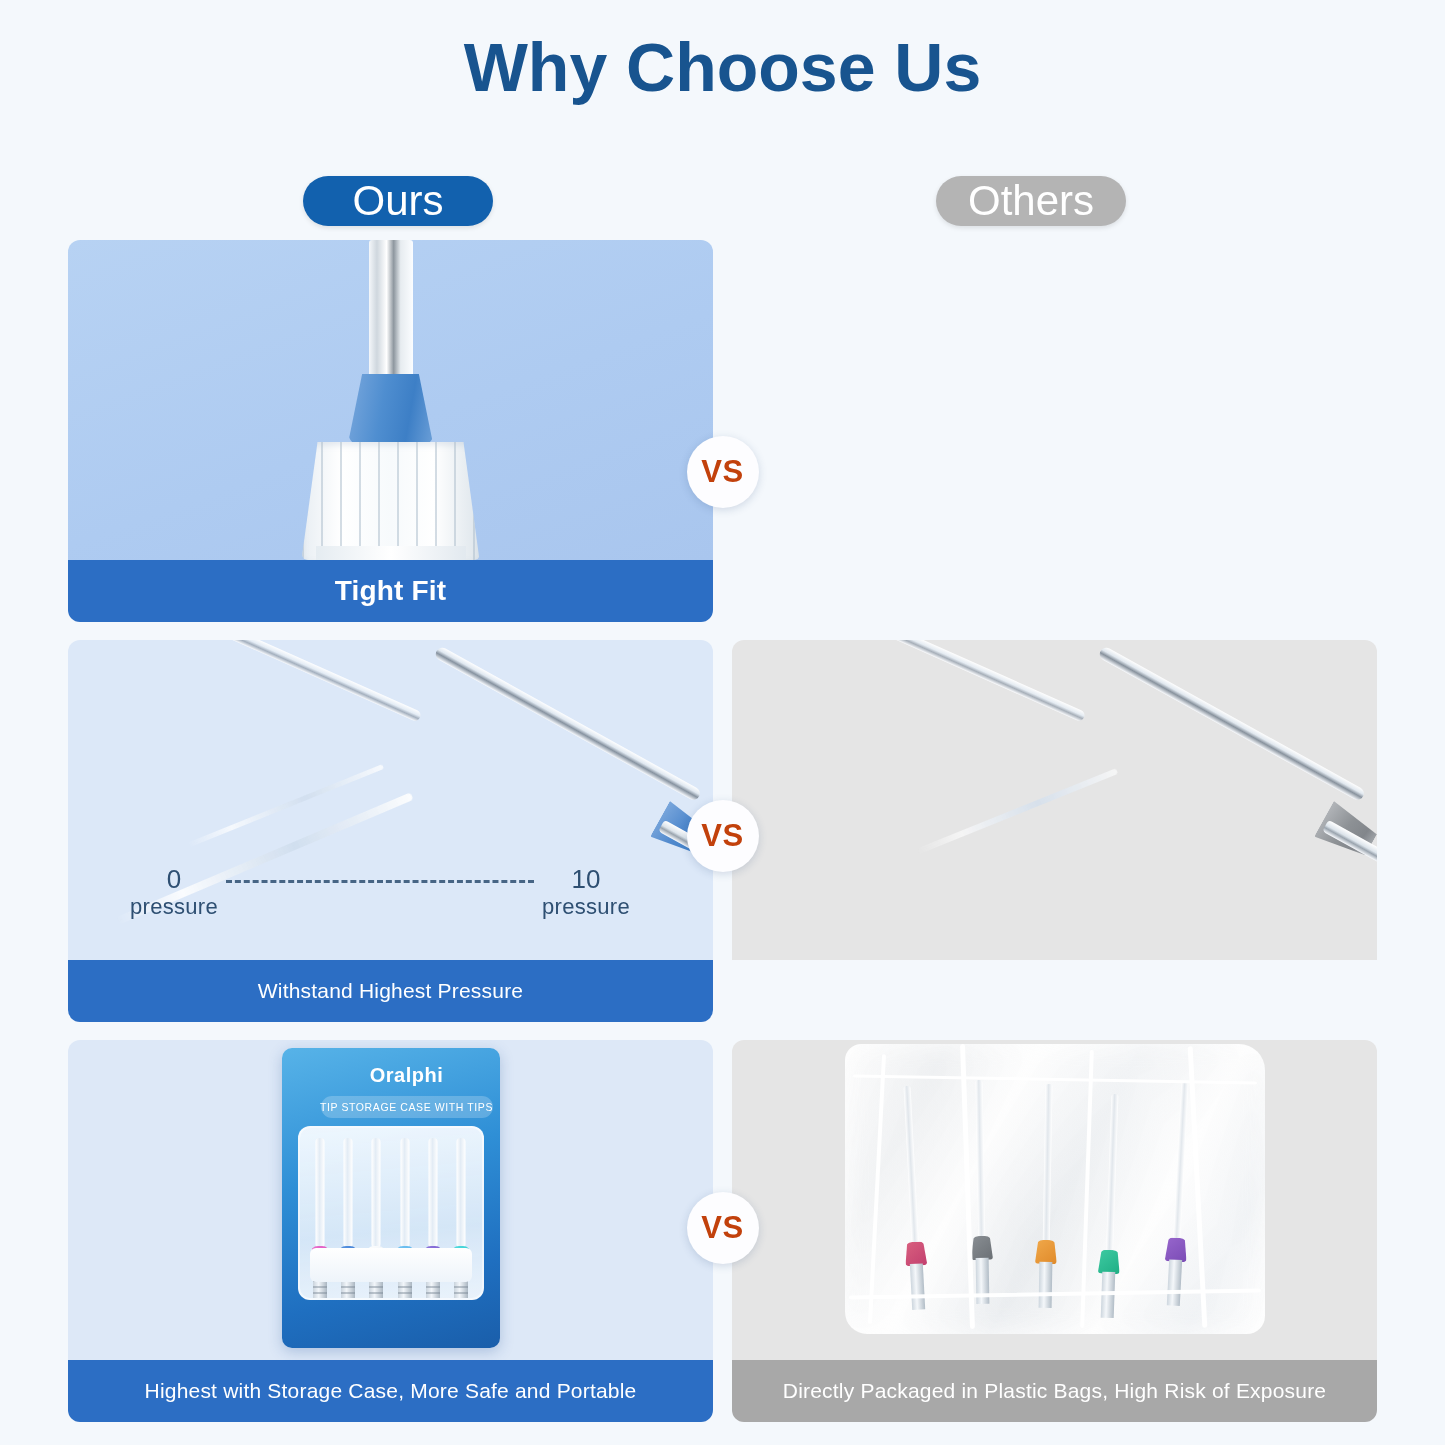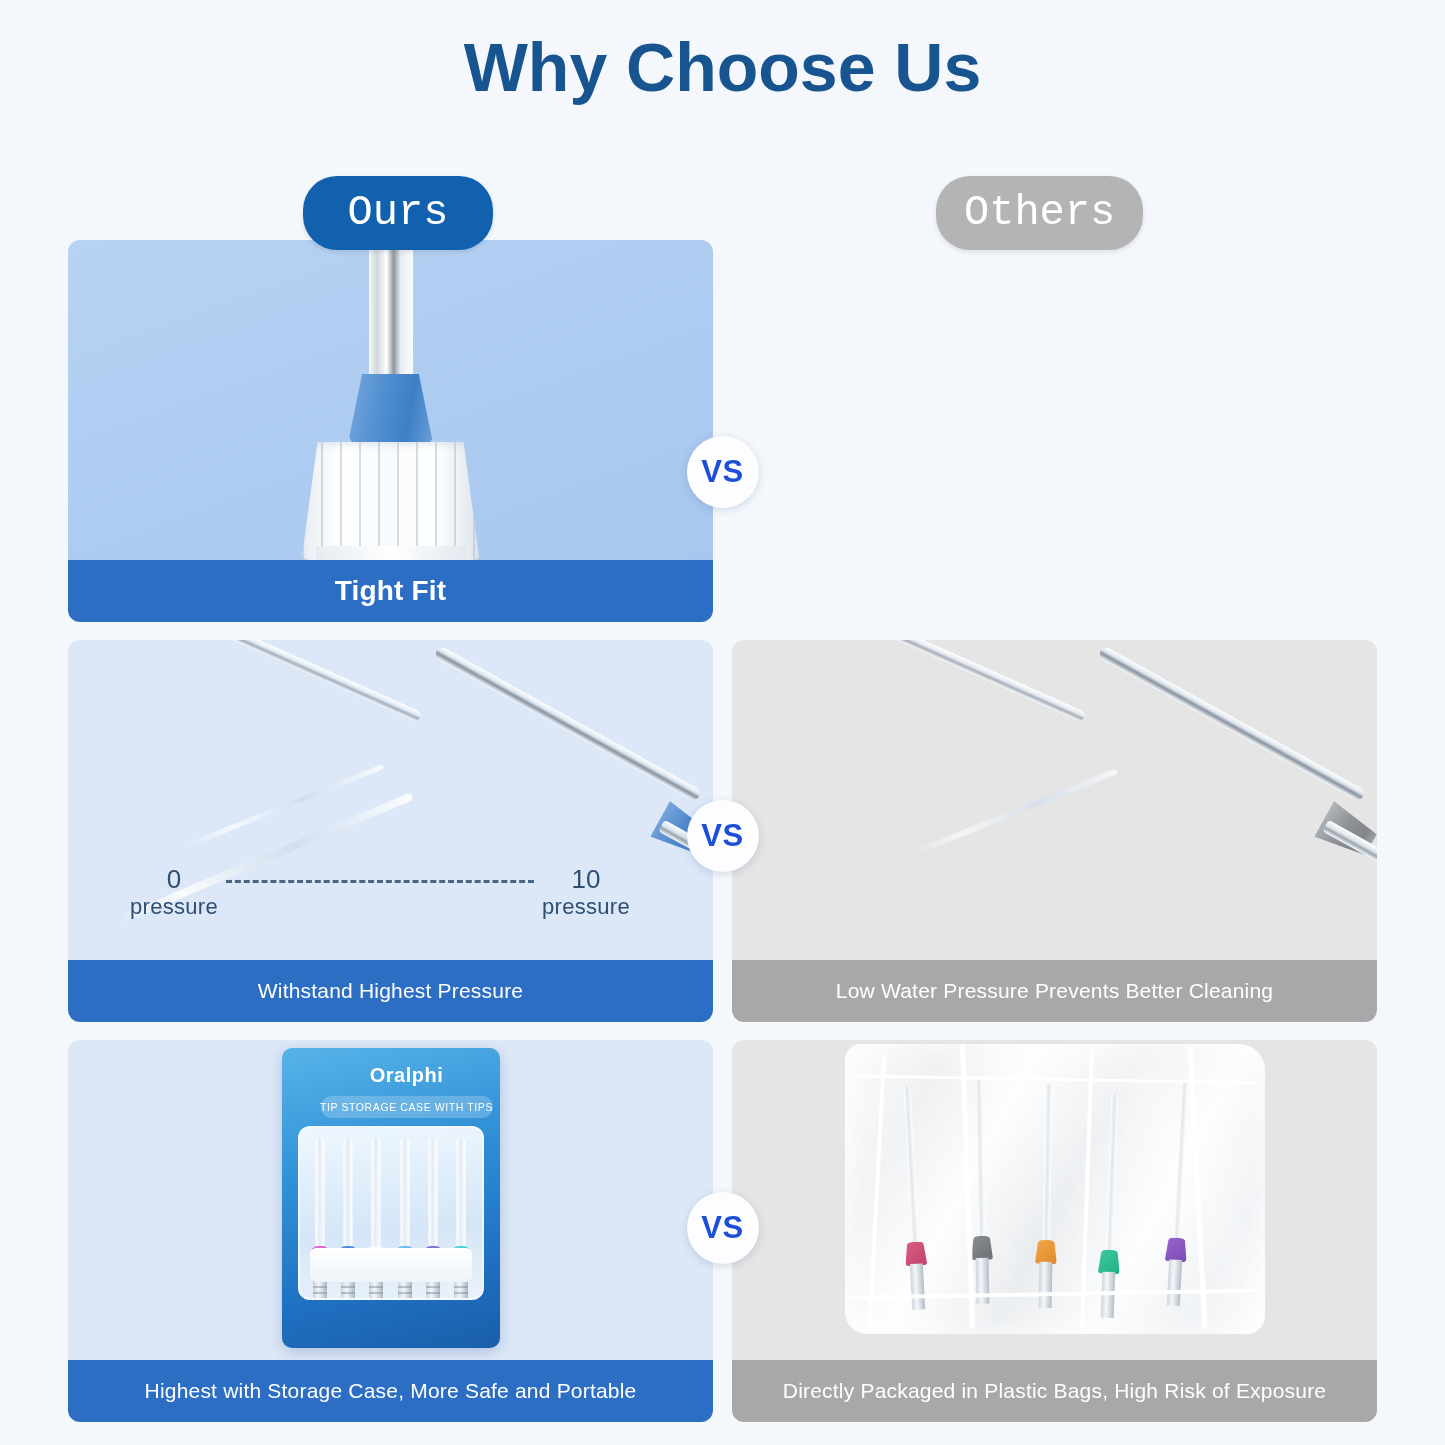--- a/index.html
+++ b/index.html
@@ -24,32 +24,31 @@
     position: absolute;
     left: 68px; top: 176px;
     width: 1309px;
   }
 
   
   .pill-row { position: relative; height: 64px; }
   .pill {
     position: absolute;
     top: 0;
-    height: 74px;
+    height: 50px;
     min-width: 190px;
     border-radius: 34px;
     color: #ffffff;
     font-size: 42px;
     display: flex;
     align-items: center;
     justify-content: center;
     padding: 0 28px;
     z-index: 6;
     box-shadow: 0 2px 5px rgba(0,0,0,0.10);
-    font-family: Liberation Mono, monospace;
   }
   .pill-ours { left: 235px; background: #1261ae; }
   .pill-others { left: 868px; background: #b4b4b4; }
 
   
   .row {
     position: relative;
     display: flex;
     justify-content: space-between;
     margin-bottom: 18px;
@@ -91,21 +90,21 @@
   .vs {
     position: absolute;
     left: 50%;
     transform: translateX(-50%);
     width: 72px; height: 72px;
     border-radius: 50%;
     background: #fdfdff;
     box-shadow: 0 2px 8px rgba(40,70,120,0.18);
     display: flex; align-items: center; justify-content: center;
     font-size: 31px; font-weight: bold;
-    color: #1d4ed8;
+    color: #c2410c;
     z-index: 9;
     letter-spacing: 0.5px;
   }
   .r1 .vs { top: 196px; }
   .r2 .vs { top: 160px; }
   .r3 .vs { top: 152px; }
 
   
   .nozzle { position: absolute; left: 50%; transform: translateX(-50%); bottom: 0; width: 260px; height: 320px; }
   .tube {
@@ -367,21 +366,20 @@
     <div class="card others">
       <div class="stage">
         <div class="wandwrap">
           <div class="wand-arm right"></div>
           <div class="wand-arm left"></div>
           <div class="wand-collar gray"></div>
           <div class="wand-tail"></div>
           <div class="jet weak"></div>
         </div>
       </div>
-      <div class="caption">Low Water Pressure Prevents Better Cleaning</div>
     </div>
   </div>
 
   <div class="row r3">
 
     <div class="card ours">
       <div class="stage">
         <div class="pack">
           <div class="brand">Oralphi</div>
           <div class="subpill">TIP STORAGE CASE WITH TIPS</div>

